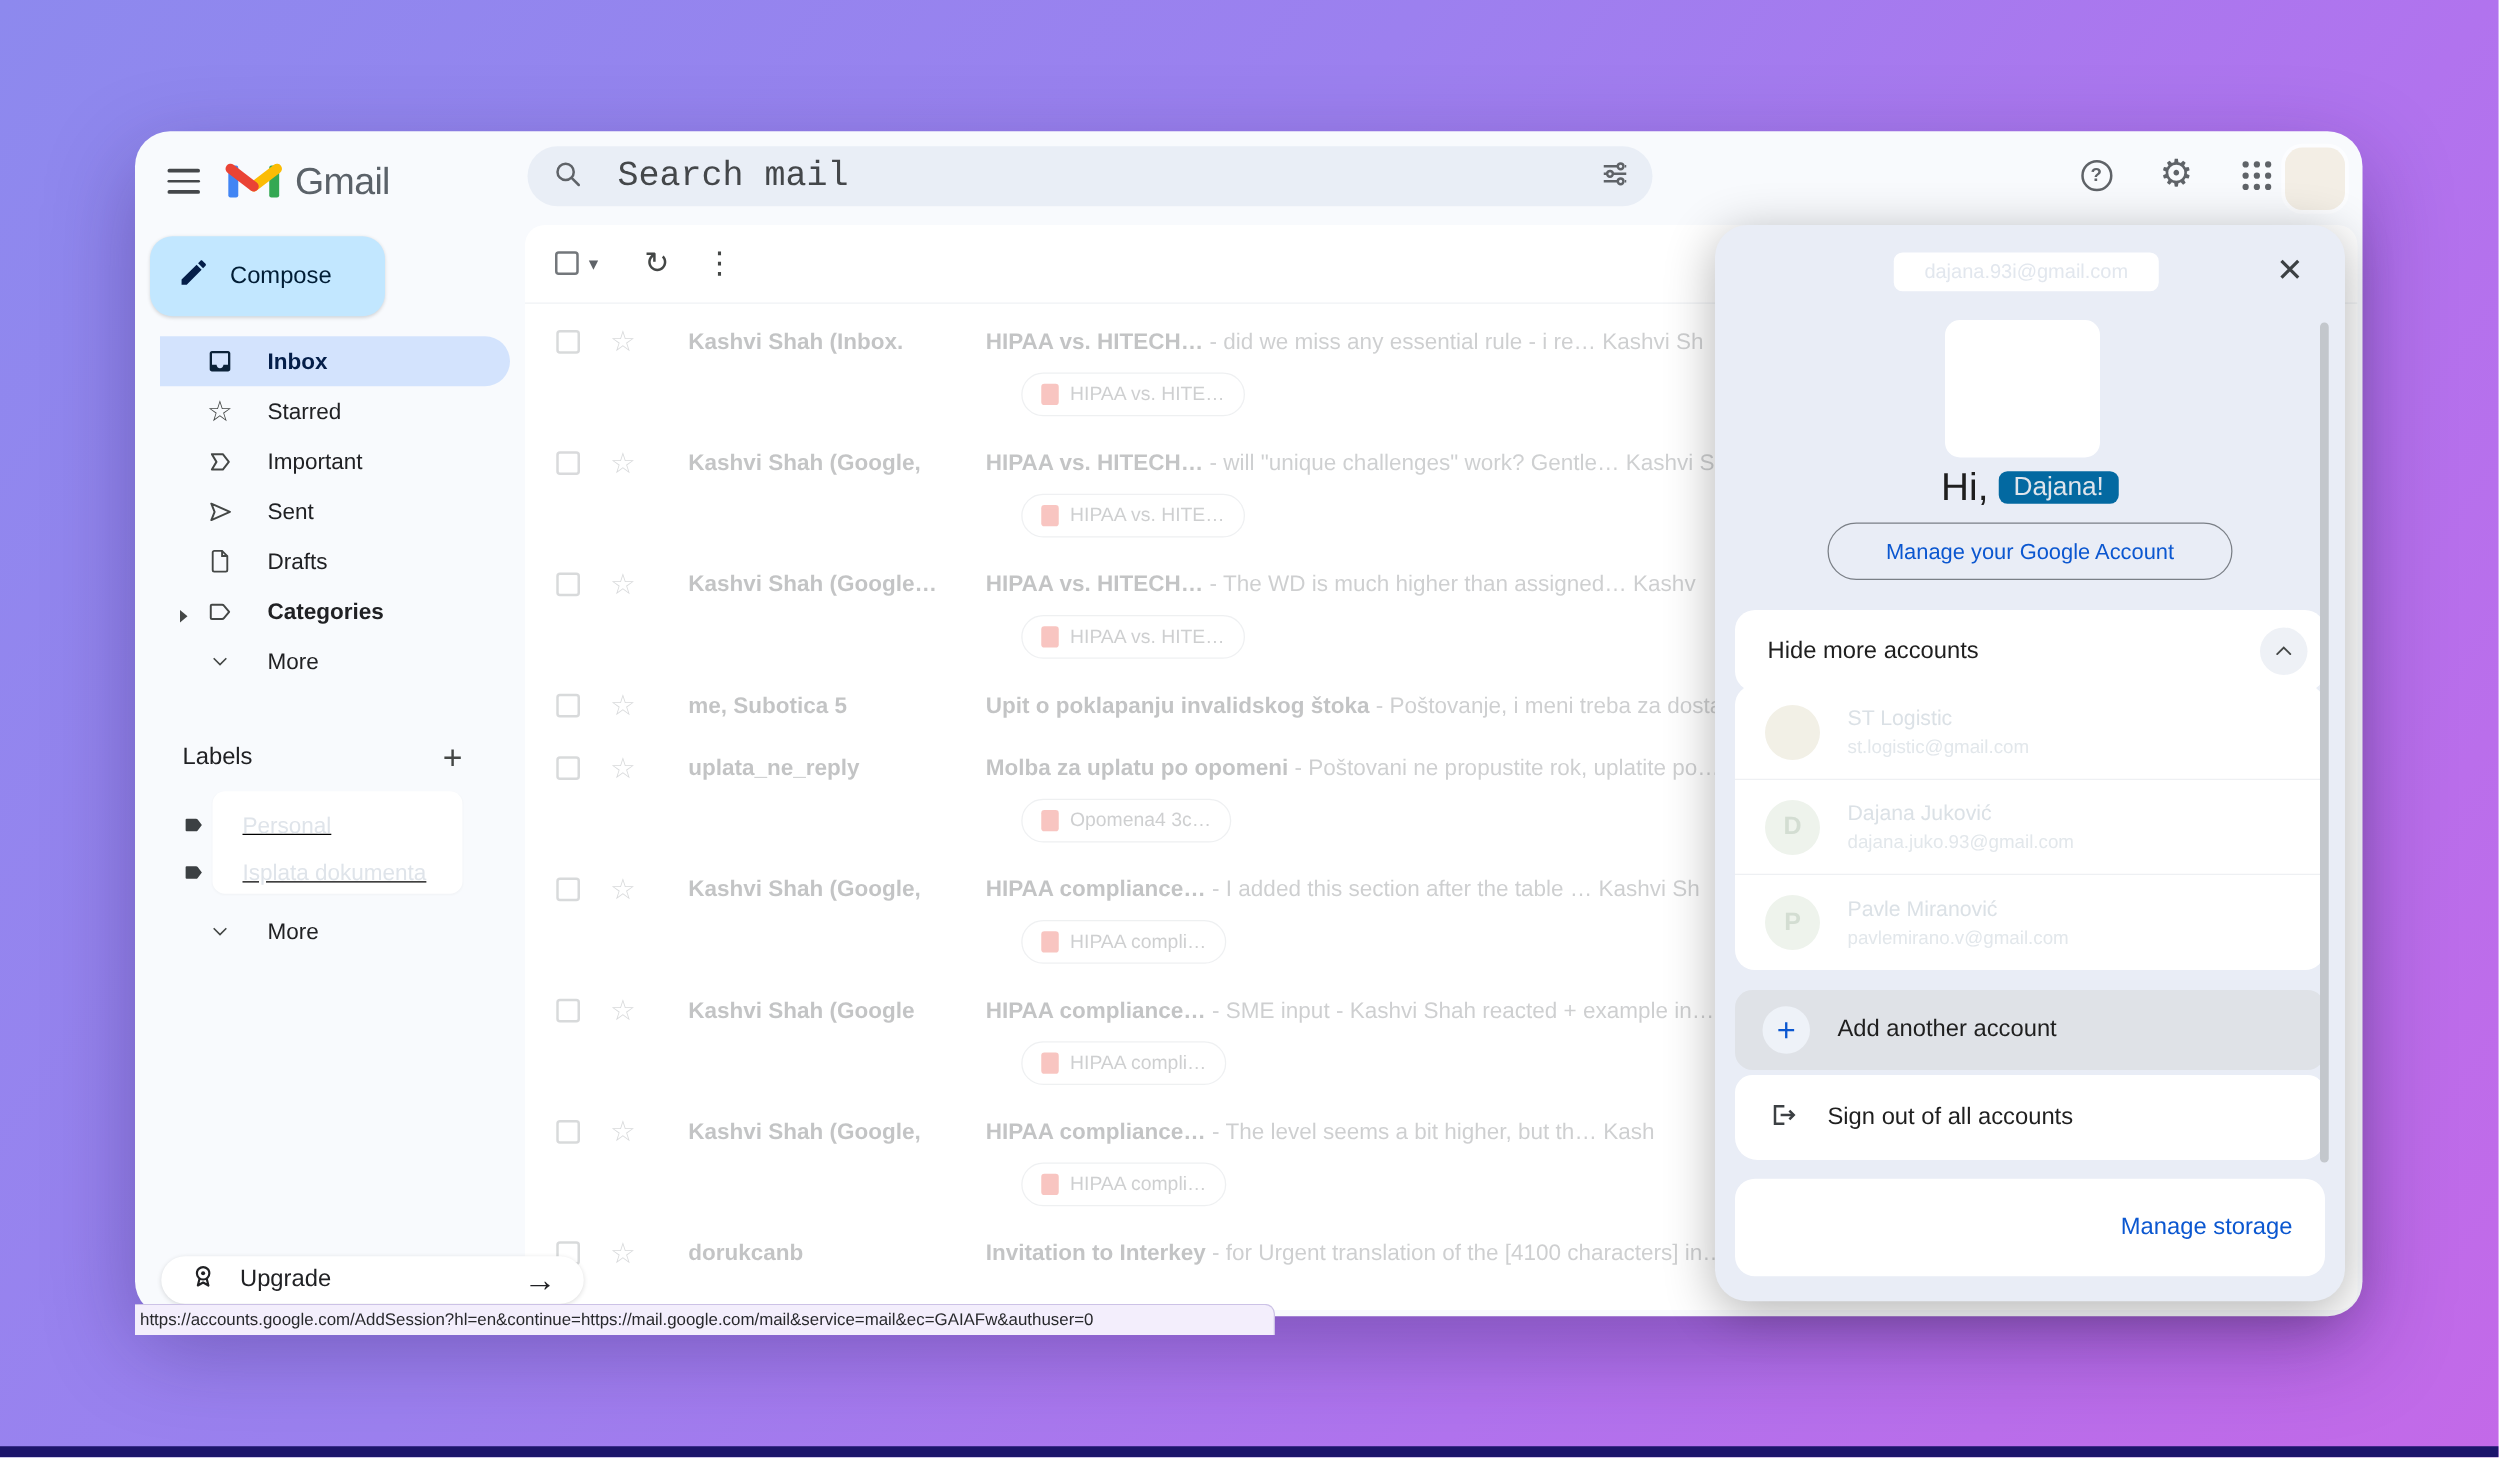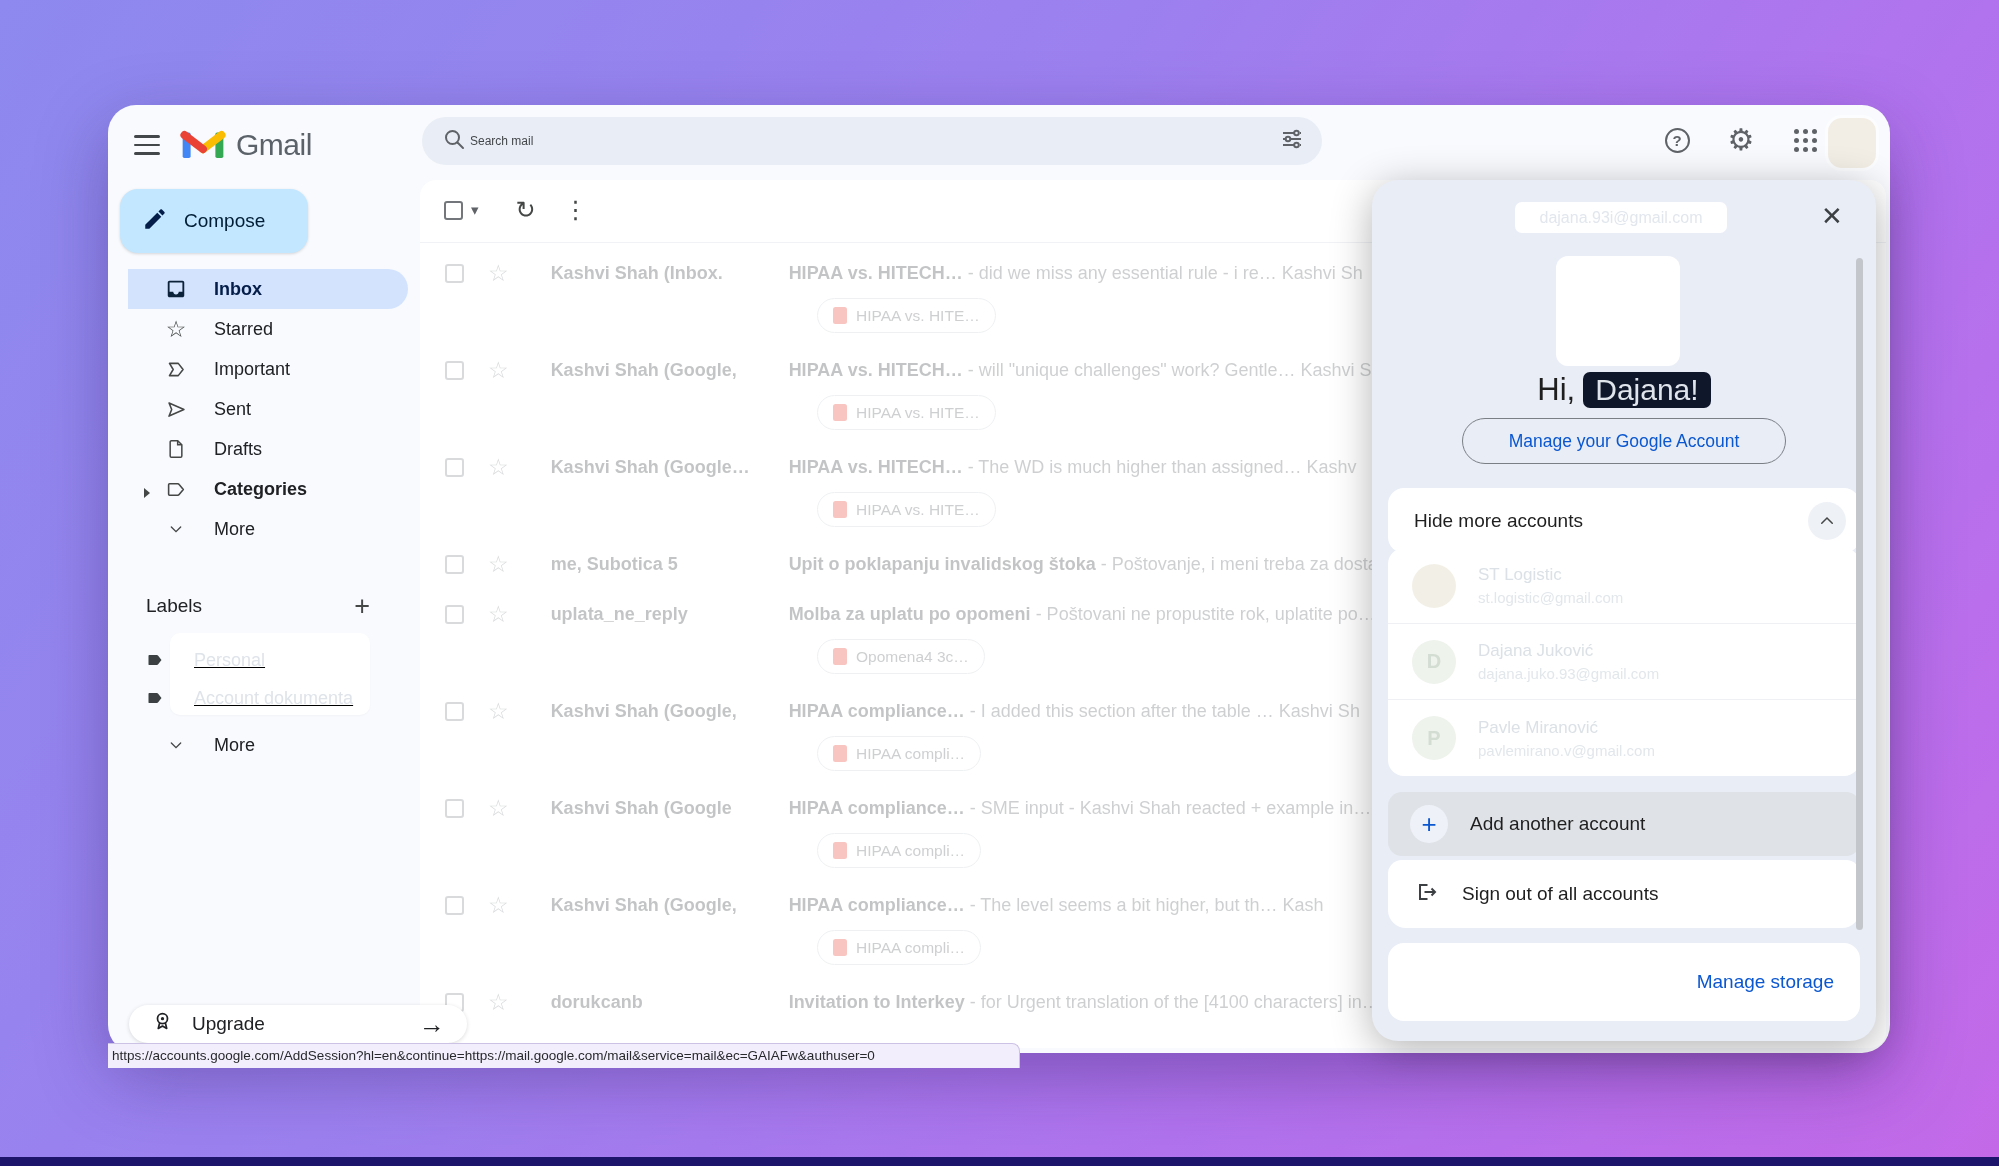--- a/index.html
+++ b/index.html
@@ -13,22 +13,22 @@
          background:#f8fafd; border-radius:28px; box-shadow:0 24px 70px rgba(40,20,90,.35); }
 
   
   .hamburger { position:absolute; left:26px; top:30px; width:26px; height:20px;
                display:flex; flex-direction:column; justify-content:space-between; cursor:pointer; }
   .hamburger span { display:block; height:2.6px; background:#44474a; border-radius:2px; }
   .logo { position:absolute; left:72px; top:20px; display:flex; align-items:center; gap:10px; }
   .logo-text { font-size:30px; color:#5b6269; letter-spacing:-.5px; }
   .searchbar { position:absolute; left:314px; top:12px; width:900px; height:48px; border-radius:24px;
                background:#e9eef6; display:flex; align-items:center; padding:0 18px 0 20px; }
-  .searchbar input { flex:1; border:0; outline:0; background:transparent; font-size:12px; color:#202124;
-                     margin-left:4px; font-family:Liberation Sans, sans-serif; }
+  .searchbar input { flex:1; border:0; outline:0; background:transparent; font-size:28px; color:#202124;
+                     margin-left:28px; font-family:Liberation Mono, monospace; }
   .searchbar input::placeholder { color:#44474a; opacity:1; }
   .hdr-right { position:absolute; right:62px; top:12px; display:flex; align-items:center; gap:18px; }
   .icon-btn { width:46px; height:46px; display:flex; align-items:center; justify-content:center; cursor:pointer; }
   .help-circle { width:25px; height:25px; border:2.4px solid #5f6368; border-radius:50%;
                  display:flex; align-items:center; justify-content:center;
                  font-size:15px; font-weight:bold; color:#5f6368; }
   .gear-glyph { font-size:30px; color:#5f6368; line-height:1; }
   .dots9 { display:grid; grid-template-columns:repeat(3,5px); grid-template-rows:repeat(3,5px); gap:4px; }
   .dots9 i { width:5px; height:5px; border-radius:50%; background:#5f6368; }
   .hdr-avatar { position:absolute; right:14px; top:13px; width:48px; height:50px;
@@ -92,21 +92,21 @@
   .panel { position:absolute; left:1264px; top:75px; width:504px; height:861px; border-radius:26px;
            background:#e9edf6; box-shadow:0 8px 40px rgba(0,0,0,.30); z-index:10; }
   .p-email { position:absolute; left:143px; top:22px; width:212px; height:31px; background:#fff;
              border-radius:7px; display:flex; align-items:center; justify-content:center;
              font-size:16px; color:#e2e7ee; }
   .p-close { position:absolute; right:26px; top:18px; font-size:26px; color:#3c4043; cursor:pointer;
              width:36px; height:36px; display:flex; align-items:center; justify-content:center; }
   .p-avatar { position:absolute; left:184px; top:76px; width:124px; height:110px; background:#fff; border-radius:12px; }
   .p-greet { position:absolute; left:0; top:192px; width:100%; display:flex; align-items:center;
              justify-content:center; gap:8px; font-size:31px; color:#1f1f1f; }
-  .p-name { background:#0f172a; border-radius:7px; padding:1px 12px; color:#e0e5ec; font-size:30px; }
+  .p-name { background:#0369a1; border-radius:7px; padding:1px 12px; color:#e0e5ec; font-size:21px; }
   .p-manage { position:absolute; left:90px; top:238px; width:324px; height:46px; border:1px solid #7a7f86;
               border-radius:23px; display:flex; align-items:center; justify-content:center;
               font-size:17.5px; font-weight:500; color:#0b57d0; cursor:pointer; }
   .p-card { position:absolute; left:16px; right:16px; background:#fff; }
   .hide-card { top:308px; height:65px; border-radius:16px; display:flex; align-items:center;
                justify-content:space-between; padding:0 14px 0 26px; cursor:pointer; }
   .hide-card .lbl { font-size:19px; color:#1f1f1f; }
   .chev-circle { width:38px; height:38px; border-radius:50%; background:#eef1f6;
                  display:flex; align-items:center; justify-content:center; }
   .acct-block { top:368px; height:228px; border-radius:16px; overflow:hidden; }
@@ -286,21 +286,21 @@
           </svg>
       </span>
       <span class="label-name">Personal</span>
     </div>
     <div class="label-row" style="top:574px;">
       <span class="nav-ico">
         <svg width="20" height="20" viewBox="0 0 24 24">
             <path d="M4 6h9a2 2 0 0 1 1.6.8L18.6 12l-4 5.2A2 2 0 0 1 13 18H4a1 1 0 0 1-1-1V7a1 1 0 0 1 1-1z" fill="#3c4043"></path>
           </svg>
       </span>
-      <span class="label-name">Account dokumenta</span>
+      <span class="label-name">Isplata dokumenta</span>
     </div>
     <div class="nav-item labels-more">
       <span class="nav-ico">
         <svg width="16" height="16" viewBox="0 0 24 24">
             <path d="M5 9l7 7 7-7" fill="none" stroke="#444746" stroke-width="2" stroke-linecap="round"></path>
           </svg>
       </span>
         <span>More</span>
     </div>
 

